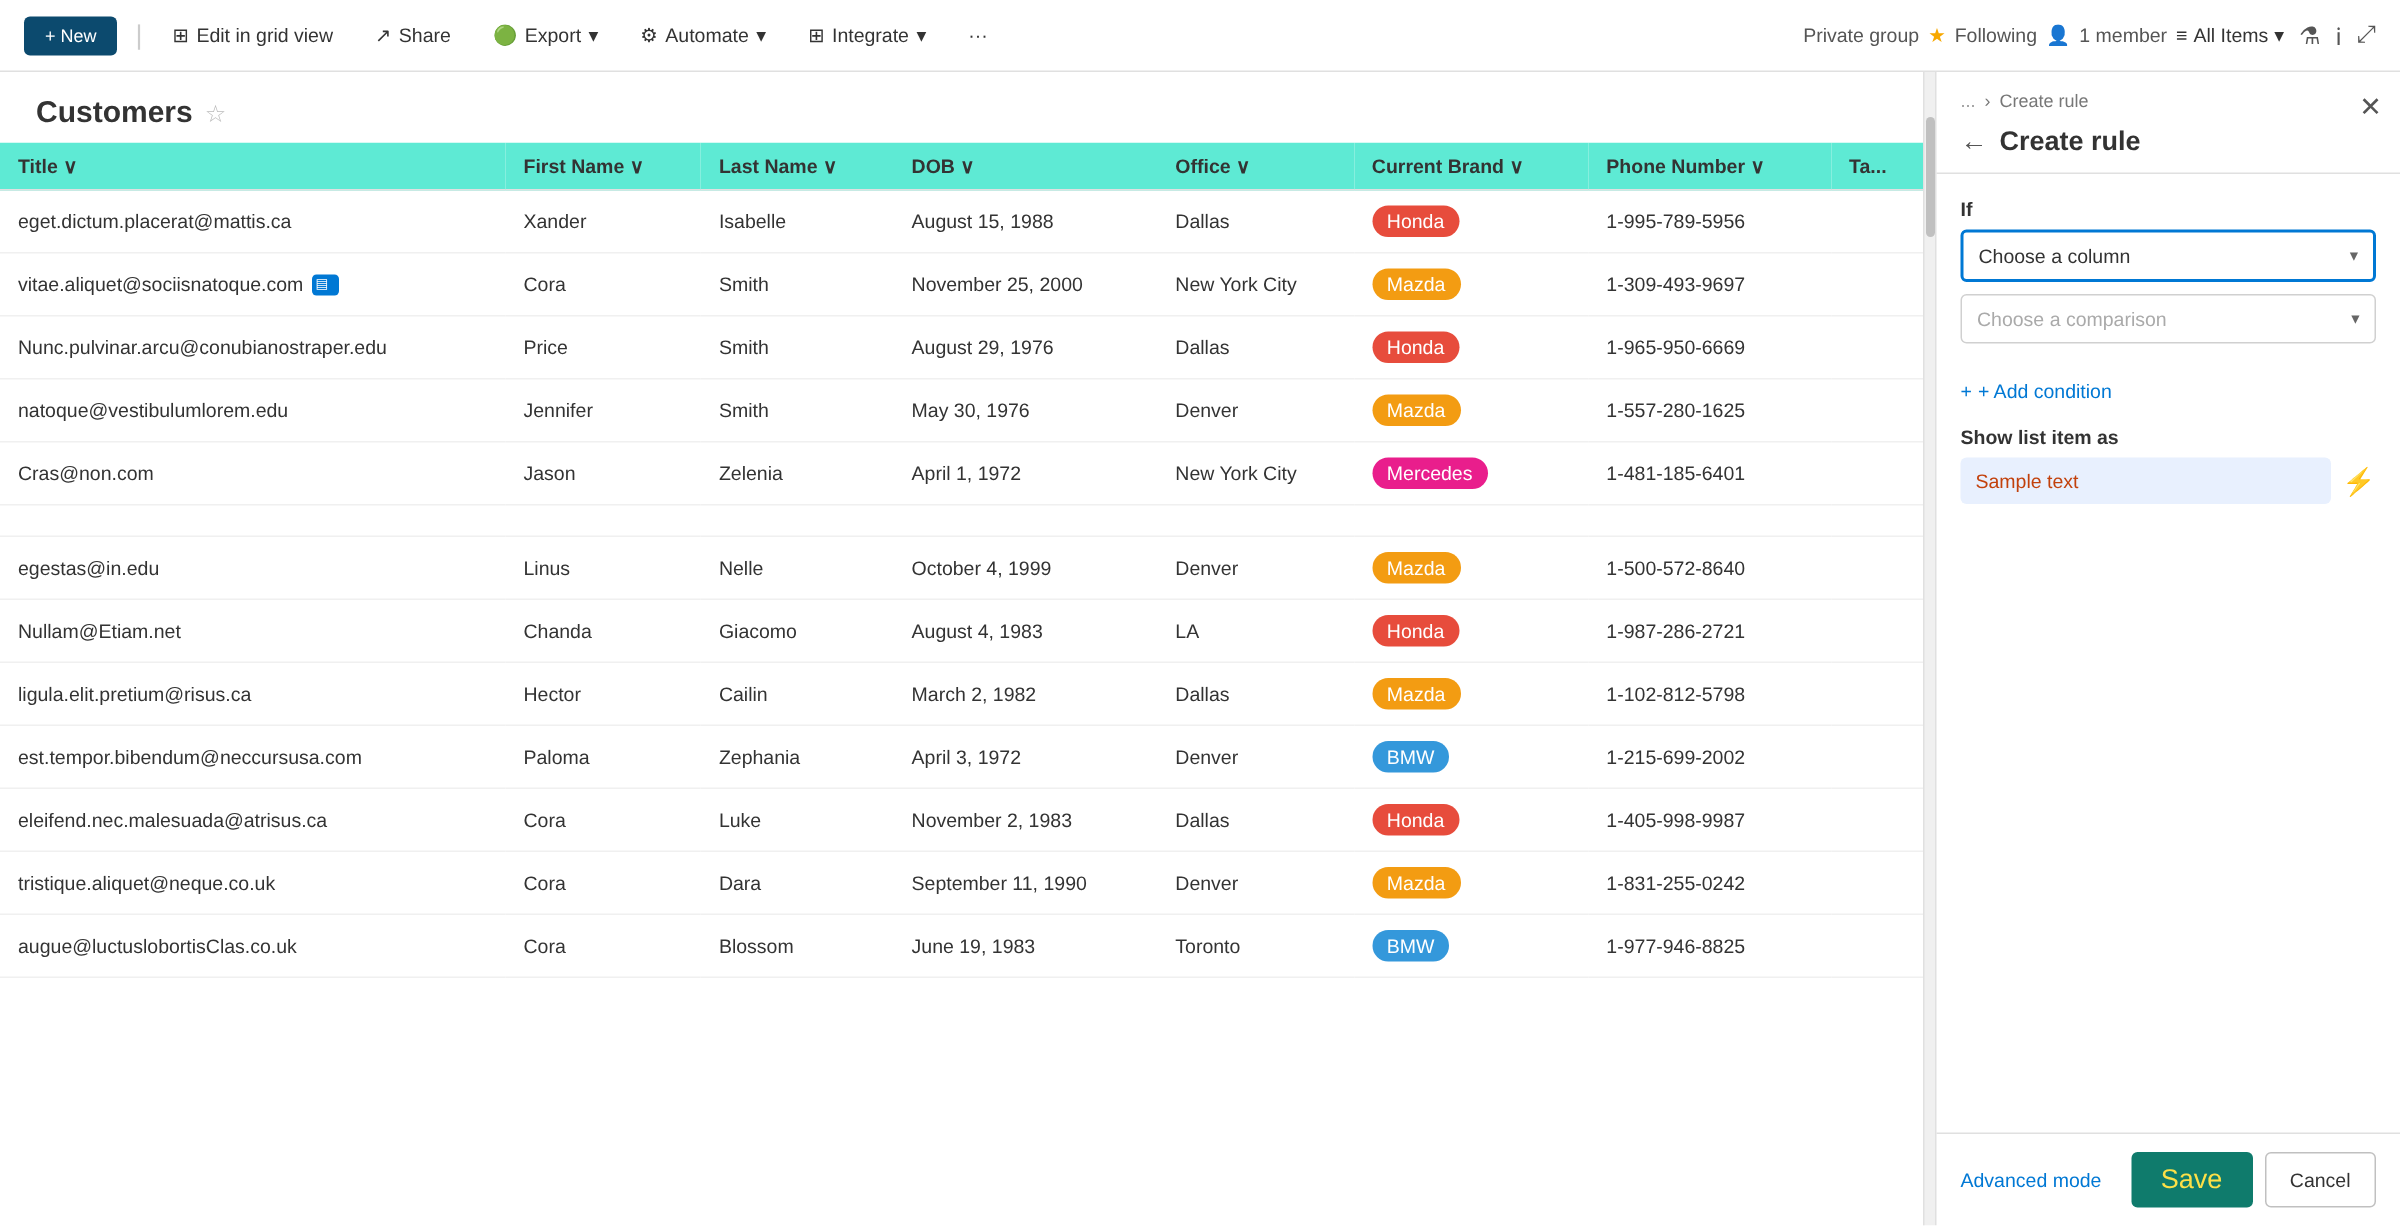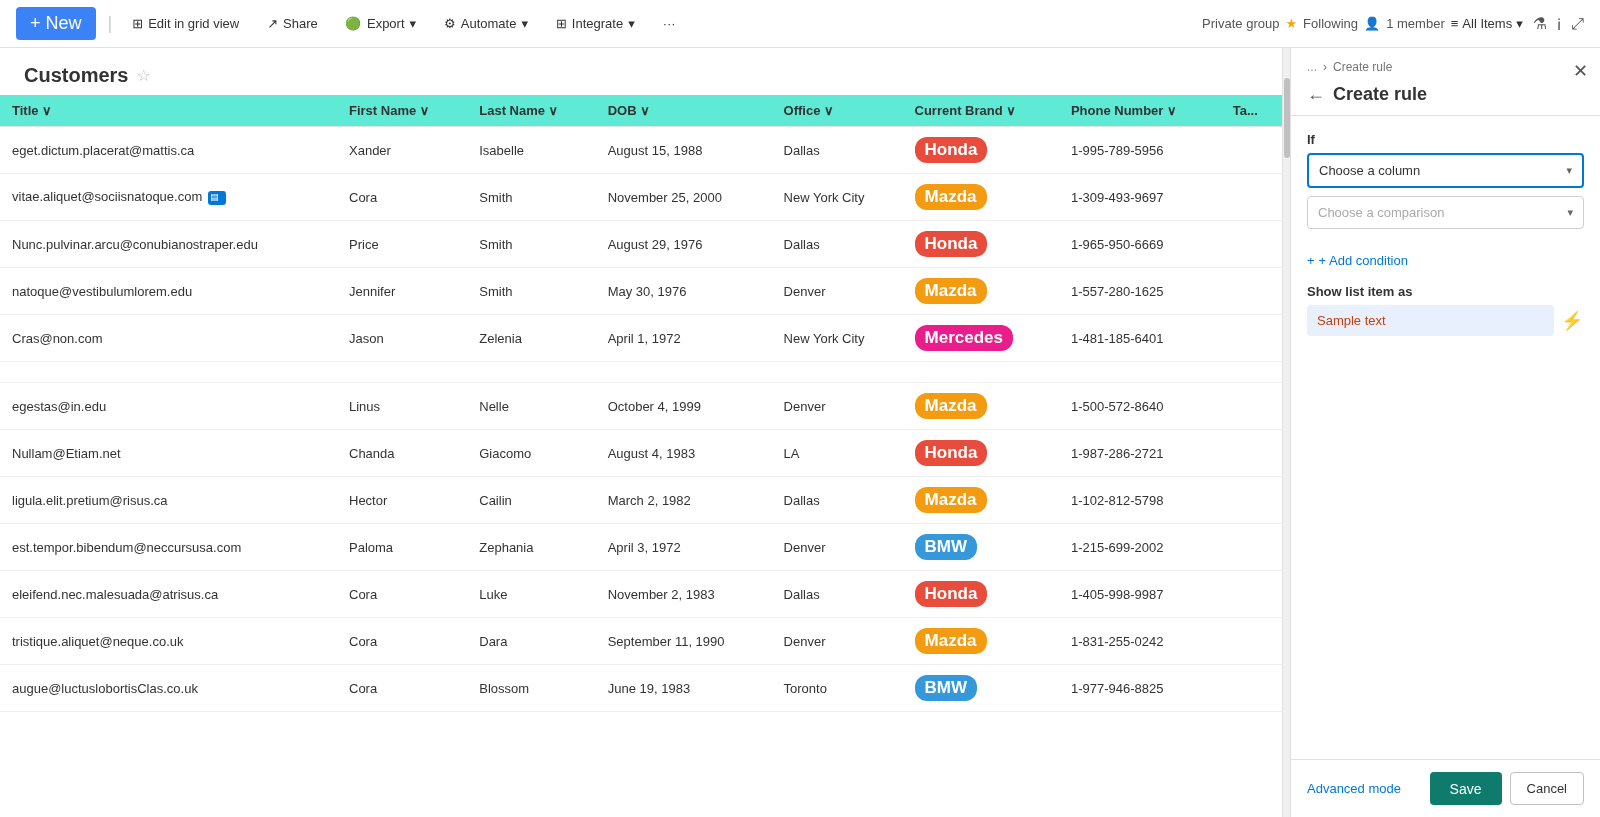--- a/index.html
+++ b/index.html
@@ -7,22 +7,22 @@
 
     
     .top-bar {
       display: flex; align-items: center; justify-content: space-between;
       height: 48px; padding: 0 16px;
       background: #fff; border-bottom: 1px solid #e0e0e0;
     }
     .top-bar-left { display: flex; align-items: center; gap: 12px; }
     .top-bar-right { display: flex; align-items: center; gap: 16px; font-size: 13px; color: #555; }
     .btn-new {
-      background: #3b82f6; color: #fff; border: none; border-radius: 4px;
-      padding: 6px 14px; cursor: pointer; font-size: 18px; display: flex; align-items: center; gap: 6px;
+      background: #0c4a6e; color: #fff; border: none; border-radius: 4px;
+      padding: 6px 14px; cursor: pointer; font-size: 12px; display: flex; align-items: center; gap: 6px;
     }
     .toolbar-btn {
       background: none; border: none; cursor: pointer; font-size: 13px; color: #333;
       display: flex; align-items: center; gap: 5px; padding: 4px 8px; border-radius: 4px;
     }
     .toolbar-sep { color: #ccc; font-size: 18px; }
     .member-info { display: flex; align-items: center; gap: 6px; }
     .star-icon { color: #f7a800; }
     .top-bar-right-icons { display: flex; align-items: center; gap: 10px; }
 
@@ -42,21 +42,21 @@
     table { width: 100%; border-collapse: collapse; }
     thead th {
       text-align: left; padding: 8px 12px; font-size: 13px; font-weight: 600;
       color: #333; border-bottom: 1px solid #e0e0e0; background: #5eead4;
       white-space: nowrap; cursor: pointer;
     }
     tbody tr { border-bottom: 1px solid #f0f0f0; }
     tbody td { padding: 10px 12px; font-size: 13px; color: #333; }
     .brand-badge {
       display: inline-block; padding: 3px 10px; border-radius: 12px;
-      font-size: 17px; font-weight: 700; color: #fff;
+      font-size: 13px; font-weight: 400; color: #fff;
     }
     .brand-honda { background: #e74c3c; }
     .brand-mazda { background: #f39c12; }
     .brand-mercedes { background: #e91e8c; }
     .brand-bmw { background: #3498db; }
 
     
     .scroll-divider { width: 8px; background: #f0f0f0; border-left: 1px solid #e0e0e0; position: relative; }
     .scroll-thumb { position: absolute; top: 30px; width: 6px; height: 80px; background: #c0c0c0; border-radius: 3px; left: 1px; }
 
@@ -105,22 +105,22 @@
     .format-btn { background: none; border: none; cursor: pointer; font-size: 18px; color: #555; }
 
     
     .panel-footer {
       padding: 12px 16px; border-top: 1px solid #e0e0e0;
       display: flex; align-items: center; justify-content: space-between;
     }
     .advanced-mode-btn { background: none; border: none; cursor: pointer; color: #0078d4; font-size: 13px; }
     .footer-btns { display: flex; gap: 8px; }
     .save-btn {
-      background: #0f7b6c; color: #ffffff; border: none; border-radius: 4px;
-      padding: 8px 20px; cursor: pointer; font-size: 14px; font-weight: 500;
+      background: #0f7b6c; color: #fde047; border: none; border-radius: 4px;
+      padding: 8px 20px; cursor: pointer; font-size: 18px; font-weight: 500;
     }
     .cancel-btn {
       background: #fff; color: #333; border: 1px solid #c0c0c0; border-radius: 4px;
       padding: 8px 16px; cursor: pointer; font-size: 13px; text-align: right;
     }
 
     .chat-icon {
       display: inline-block; width: 18px; height: 14px; background: #0078d4;
       border-radius: 3px; margin-left: 6px; vertical-align: middle;
       position: relative;

